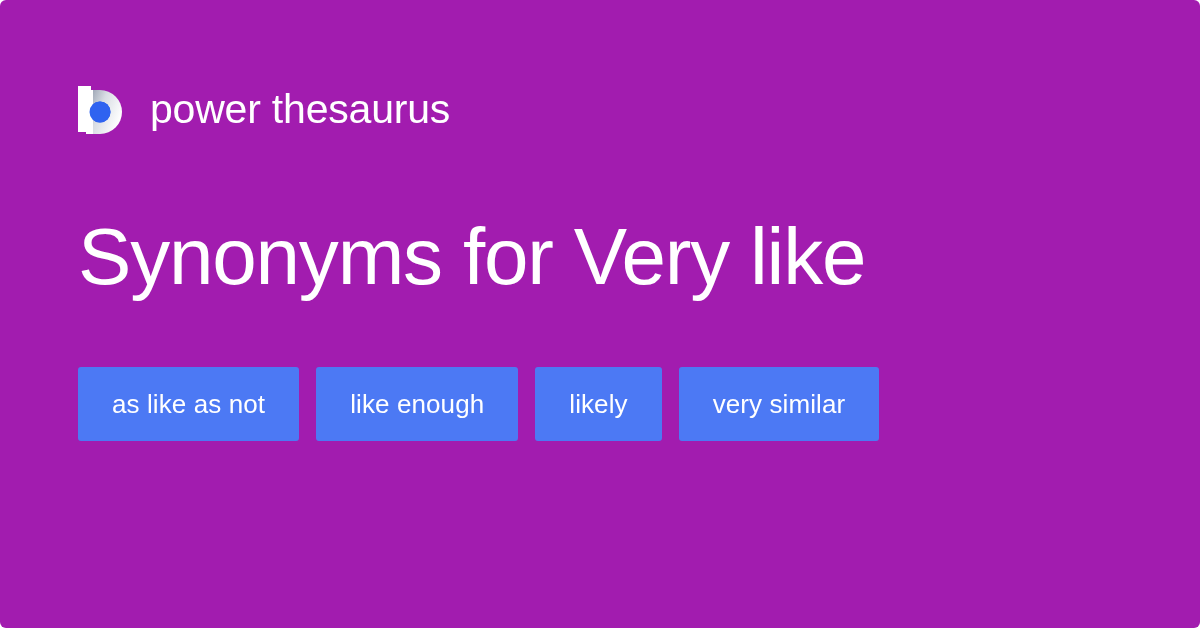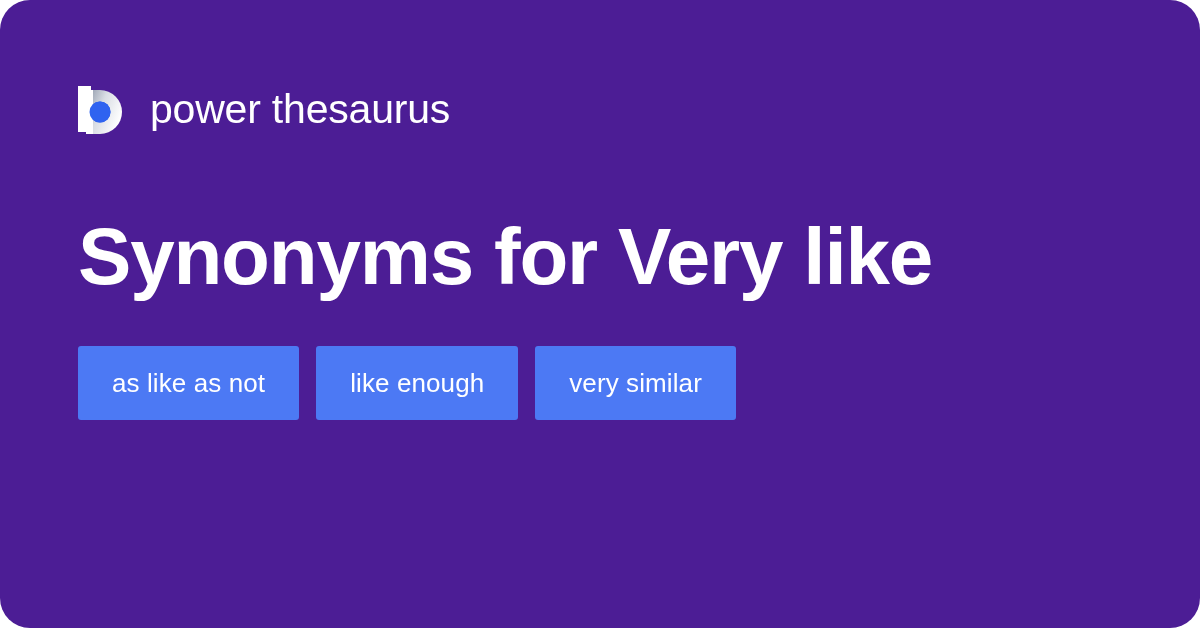--- a/index.html
+++ b/index.html
@@ -43,32 +43,32 @@
     text-transform: lowercase;
   }
 
   
   #headline {
     position: absolute;
     left: 78px;
     top: 196px;
     color: #ffffff;
     font-size: 80px;
-    font-weight: 700;
+    font-weight: 400;
     line-height: 1.0;
     letter-spacing: -1.2px;
     white-space: nowrap;
     margin-top: 21px;
   }
 
   
   #chips {
     position: absolute;
     left: 78px;
-    top: 346px;
+    top: 367px;
     width: 1040px;
     display: flex;
     flex-wrap: wrap;
     gap: 12px 17px;
   }
   .chip {
     background: #4c79f4;
     border-radius: 3px;
     height: 74px;
     box-sizing: border-box;
@@ -80,21 +80,21 @@
     font-size: 26px;
     font-weight: 400;
     line-height: 1;
     letter-spacing: 0.1px;
     white-space: nowrap;
   }
 </style>
 </head>
 <body>
 
-<div id="page" style="background: #4c1d95; border-radius: 30px;">
+<div id="page" style="background: #a21caf;">
 
   <div id="brand">
     <svg id="logo-mark" viewBox="0 0 46 62" aria-hidden="true">
       <defs>
         <linearGradient id="bowlGrad" x1="0" y1="0" x2="1" y2="0.55">
           <stop offset="0%" stop-color="#9aa3b2"></stop>
           <stop offset="42%" stop-color="#d9dde4"></stop>
           <stop offset="100%" stop-color="#ffffff"></stop>
         </linearGradient>
       </defs>
@@ -113,17 +113,20 @@
   <h1 id="headline">Synonyms for Very like</h1>
 
   <div id="chips">
       <div class="chip" style="background: rgb(76, 121, 244);">
         <span>as like as not</span>
       </div>
       <div class="chip" style="background: rgb(76, 121, 244); justify-content: flex-end;">
         <span>like enough</span>
       </div>
       <div class="chip" style="background: rgb(76, 121, 244);">
+        <span>likely</span>
+      </div>
+      <div class="chip" style="background: rgb(76, 121, 244);">
         <span>very similar</span>
       </div>
     </div>
 
 </div>
 
 </body></html>

